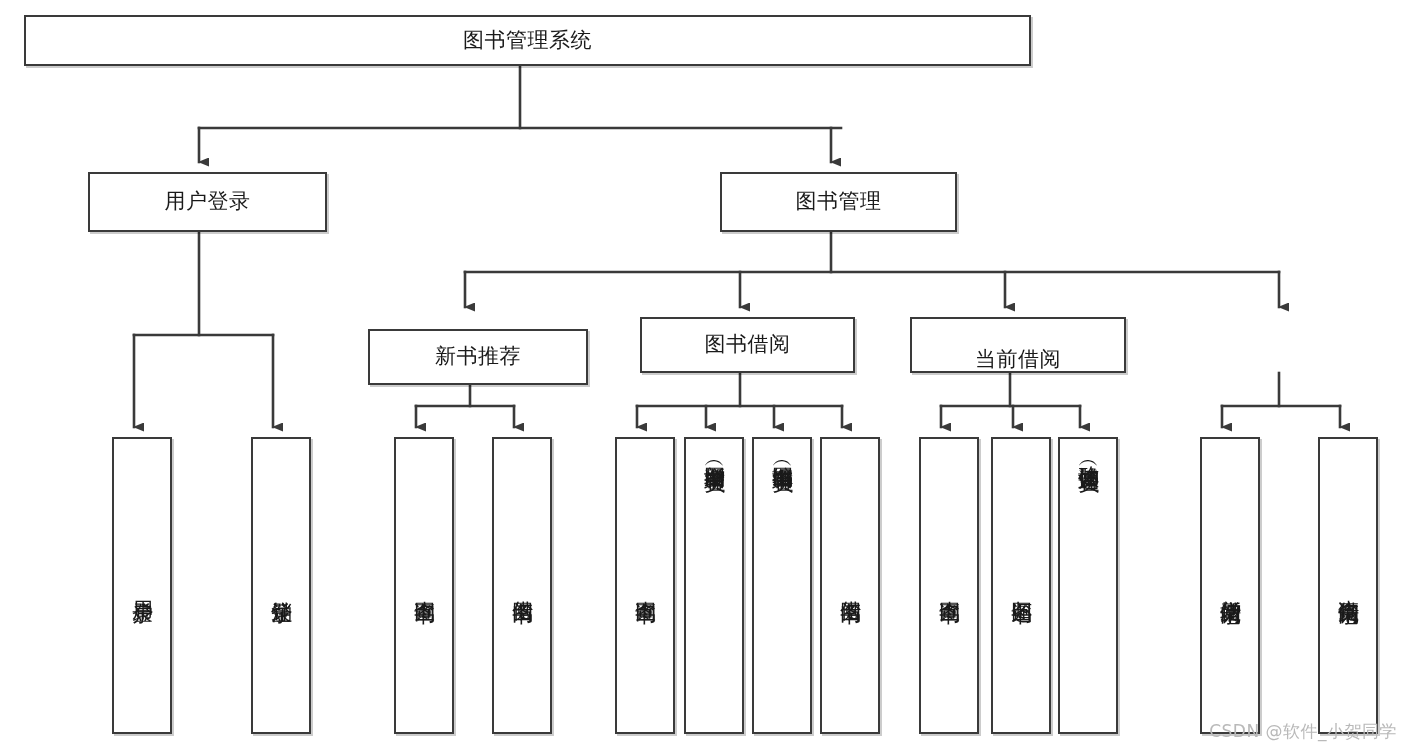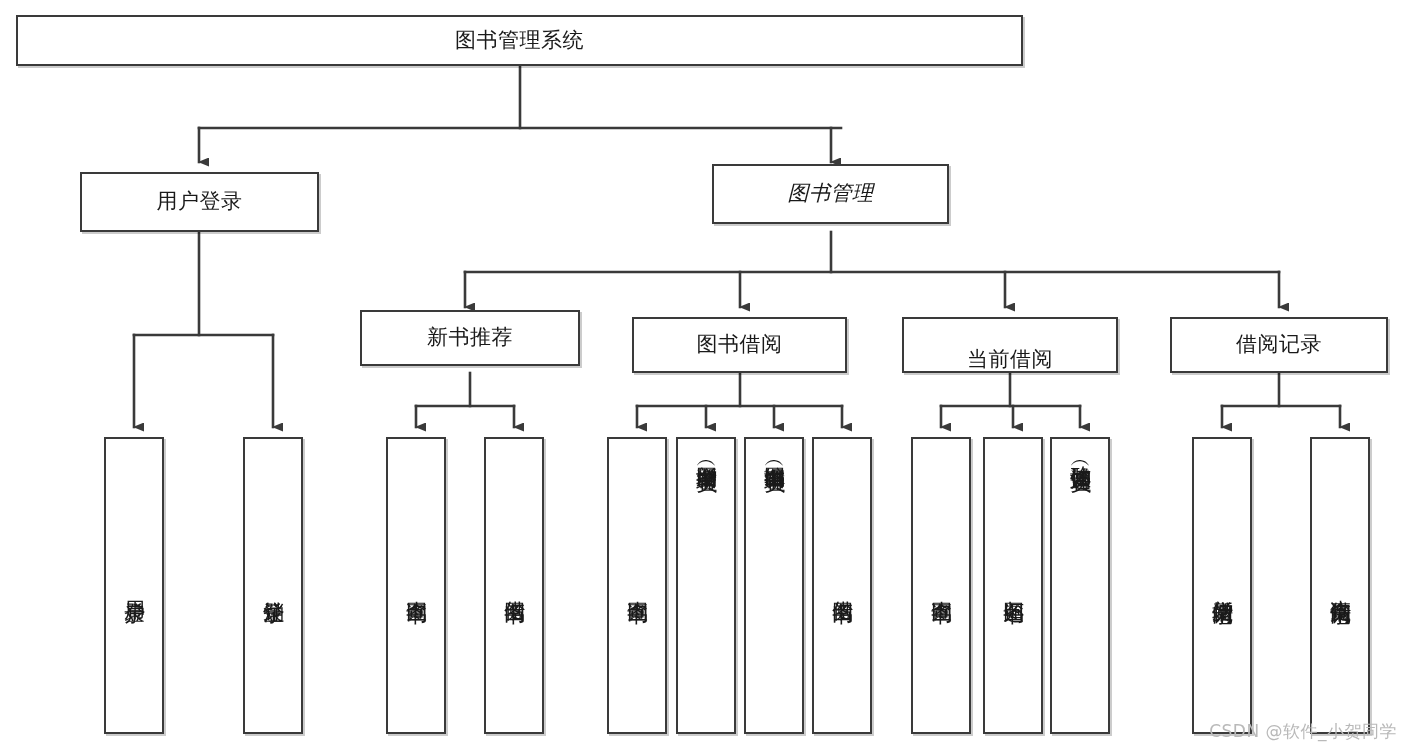--- a/index.html
+++ b/index.html
@@ -26,20 +26,21 @@
   }
   .node-box {
     position: absolute;
     box-sizing: border-box;
     border: 2px solid #3a3a3a;
     background: #ffffff;
     display: flex;
     align-items: center;
     justify-content: center;
     box-shadow: 2px 2px 0 rgba(0,0,0,0.20);
+    margin-left: 8px;
   }
   .node-label-h {
     font-size: 21px;
     color: #1a1a1a;
     line-height: 1.1;
     white-space: nowrap;
     letter-spacing: 0.5px;
   }
   .node-label-v {
     font-size: 21px;
@@ -126,35 +127,32 @@
     </g>
   </svg>
 
   <div class="node-box" style="left:16px; top:15px; width:1007px; height:51px;">
     <span class="node-label-h">图书管理系统</span>
   </div>
 
   <div class="node-box" style="left:80px; top:172px; width:239px; height:60px;">
     <span class="node-label-h">用户登录</span>
   </div>
-  <div class="node-box" style="left:712px; top:164px; width:237px; height:60px;font-style:italic;">
+  <div class="node-box" style="left:712px; top:172px; width:237px; height:60px;">
     <span class="node-label-h">图书管理</span>
   </div>
 
-  <div class="node-box" style="left:360px; top:310px; width:220px; height:56px;">
+  <div class="node-box" style="left:360px; top:329px; width:220px; height:56px;">
     <span class="node-label-h">新书推荐</span>
   </div>
   <div class="node-box" style="left:632px; top:317px; width:215px; height:56px;">
     <span class="node-label-h">图书借阅</span>
   </div>
   <div class="node-box" style="left:902px; top:317px; width:216px; height:56px;align-items:flex-end;">
     <span class="node-label-h">当前借阅</span>
-  </div>
-  <div class="node-box" style="left:1170px; top:317px; width:218px; height:56px;">
-    <span class="node-label-h">借阅记录</span>
   </div>
 
   <div class="node-box vertical centered" style="left:104px; top:437px; width:60px; height:297px;">
     <span class="node-label-v">用户登录</span>
   </div>
   <div class="node-box vertical centered" style="left:243px; top:437px; width:60px; height:297px;">
     <span class="node-label-v">注销登录</span>
   </div>
 
   <div class="node-box vertical centered" style="left:386px; top:437px; width:60px; height:297px;">

